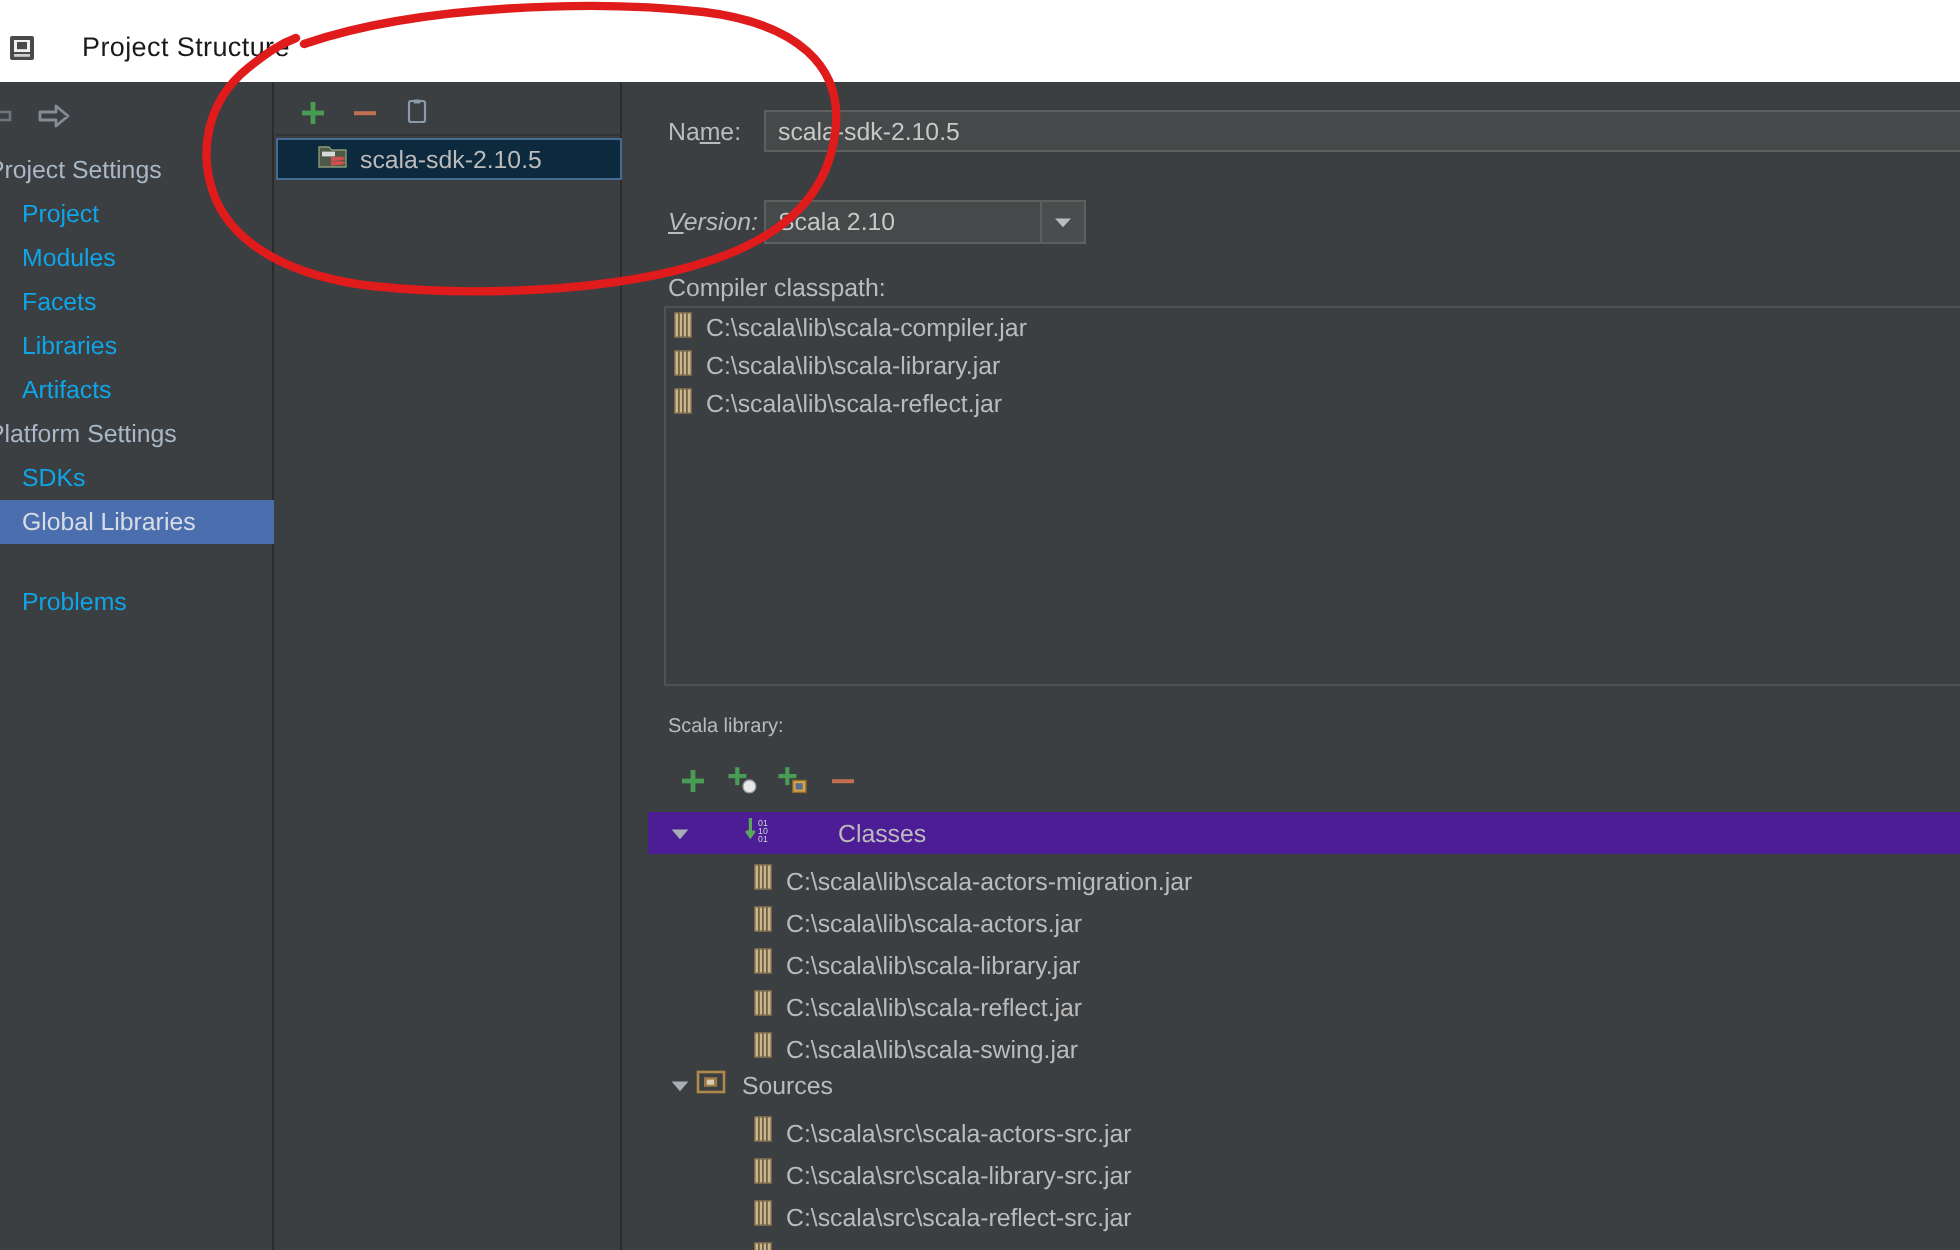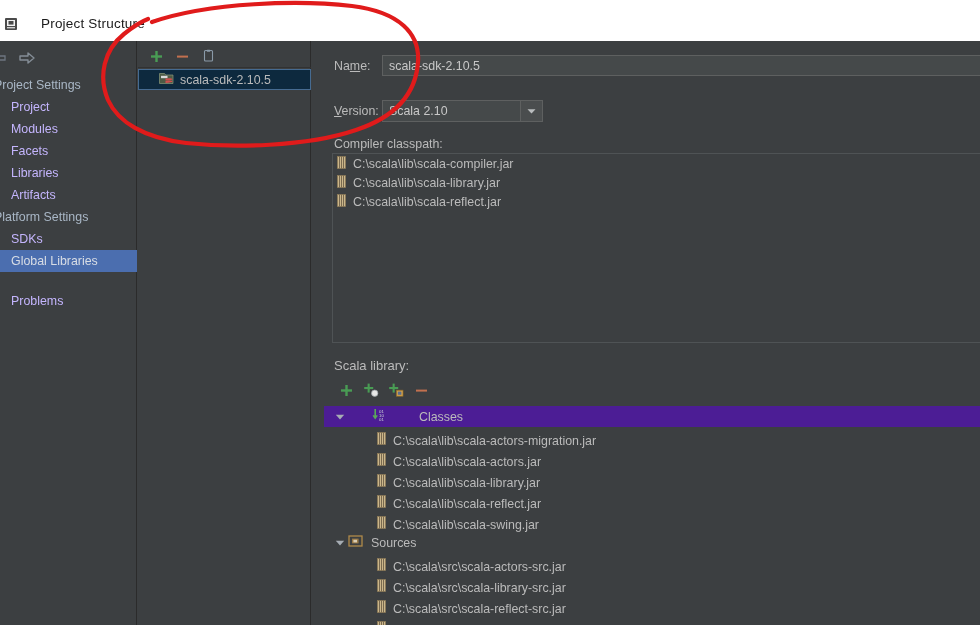--- a/index.html
+++ b/index.html
@@ -81,21 +81,21 @@
 
   .side-group {
     color: #a9b7c6;
     font-size: 12.4px;
     padding: 3px 0 3px 0;
     margin-left: -6px;
     white-space: nowrap;
     line-height: 16px;
   }
   .side-item {
-    color: #c4b5fd;
+    color: #0ea5e9;
     font-size: 12.4px;
     padding: 3px 0 3px 11px;
     white-space: nowrap;
     line-height: 16px;
   }
   .side-item.selected {
     background: #4b6eaf;
     color: #d8dde5;
     width: 137px;
     box-sizing: border-box;
@@ -182,21 +182,21 @@
     border: 1px solid #5e6060;
     color: #c8c8c8;
     font-family: "Liberation Sans", sans-serif;
     font-size: 12.4px;
     padding: 0 6px;
     box-sizing: border-box;
     outline: none;
   }
 
   #version-row { left: 10px; top: 59px; }
-  #version-label { width: 48px; }
+  #version-label { width: 48px; font-style: italic; }
   #version-select-wrap {
     width: 161px;
     height: 22px;
     background: #45494a;
     border: 1px solid #5e6060;
     display: flex;
     align-items: center;
     box-sizing: border-box;
   }
   #version-value {
@@ -239,21 +239,21 @@
     color: #bbbbbb;
     font-size: 12.4px;
     white-space: nowrap;
   }
   .cp-row .jar-icon { margin-right: 6px; flex: none; }
 
   #scala-lib-label {
     position: absolute;
     left: 10px; top: 317px;
     color: #bbbbbb;
-    font-size: 13px;
+    font-size: 10px;
   }
 
   #lib-toolbar {
     position: absolute;
     left: 10px; top: 338px;
     width: 656px; height: 22px;
     display: flex;
     align-items: center;
   }
   #lib-toolbar .tb-btn {

